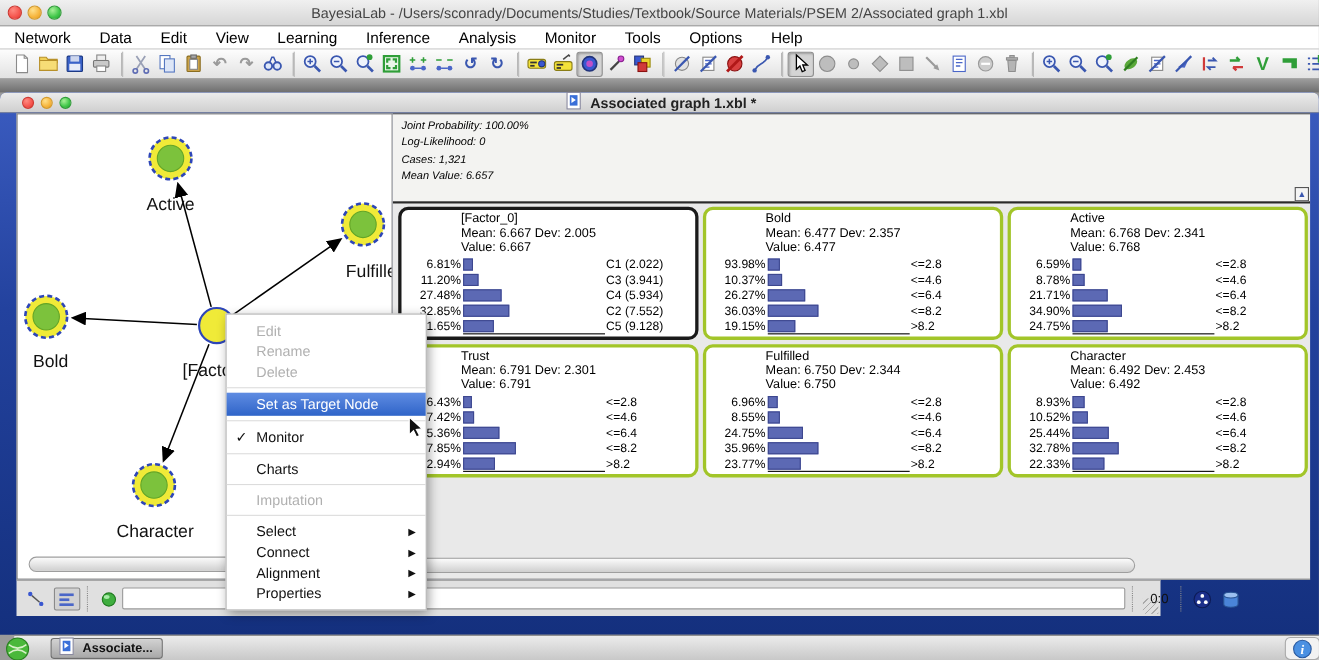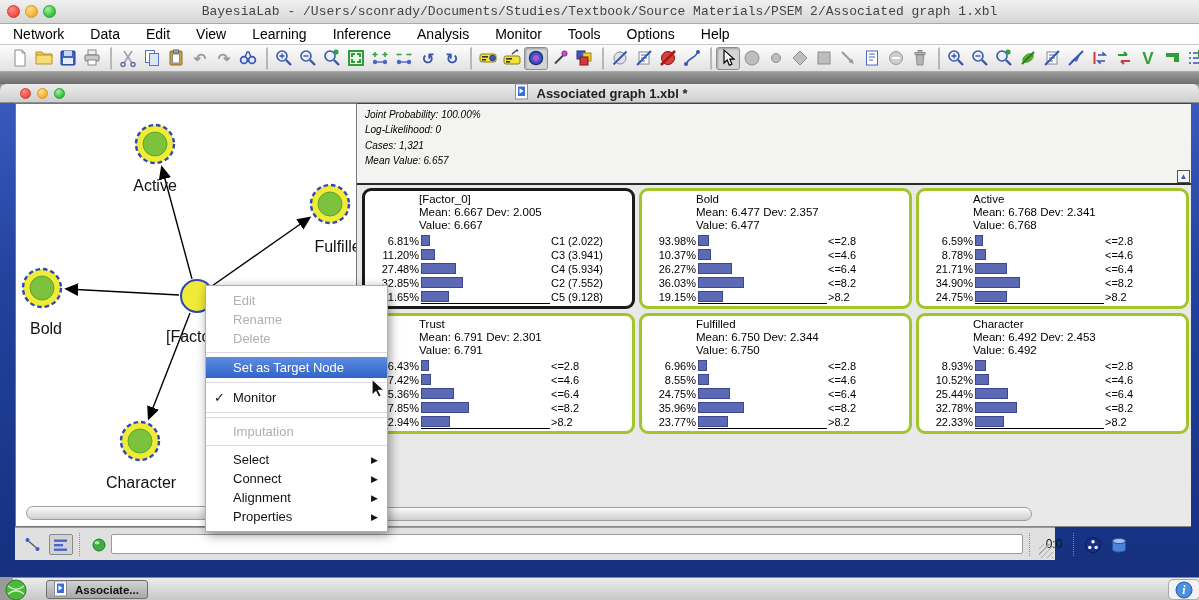--- a/index.html
+++ b/index.html
@@ -3,21 +3,21 @@
 <meta charset="utf-8">
 <style>
   * { margin:0; padding:0; box-sizing:border-box; }
   html,body { width:1199px; height:600px; overflow:hidden; }
   body { font-family:"Liberation Sans", sans-serif; background:#888; }
   #screen { position:relative; width:1199px; height:600px; background:#9a9a9a; }
 
   
   #sys-titlebar { position:absolute; left:0; top:0; width:1199px; height:24px;
     background:linear-gradient(180deg,#f0f0f0,#d6d6d6); border-bottom:1px solid #aaa;
-    display:flex; align-items:center;font-family:Liberation Mono, monospace; }
+    display:flex; align-items:center; }
   .traffic { position:absolute; top:5px; width:13px; height:13px; border-radius:50%; }
   #sys-titlebar .t-red   { left:7px;  background:radial-gradient(circle at 35% 30%,#ff8a80,#f5544d 60%,#d8362e); border:1px solid #ce3a33; }
   #sys-titlebar .t-yel   { left:25px; background:radial-gradient(circle at 35% 30%,#ffe08a,#f6b43b 60%,#dd9a20); border:1px solid #d49a2a; }
   #sys-titlebar .t-grn   { left:43px; background:radial-gradient(circle at 35% 30%,#a8f098,#3ec648 60%,#2a9e33); border:1px solid #2f9e38; }
   #sys-title { width:100%; text-align:center; font-size:13px; color:#444; }
 
   
   #menubar { position:absolute; left:0; top:24px; width:1199px; height:21px;
     background:#ffffff; border-bottom:1px solid #c8c8c8; display:flex; align-items:center; }
   .menu-label { padding:0 13px; font-size:14px; color:#000; white-space:nowrap; }
@@ -793,20 +793,21 @@
 
   <div id="context-menu">
       <div class="cm-item disabled"><span>Edit</span></div>
       <div class="cm-item disabled"><span>Rename</span></div>
       <div class="cm-item disabled"><span>Delete</span></div>
       <div class="cm-sep"></div>
       <div class="cm-item selected"><span>Set as Target Node</span></div>
       <div class="cm-sep"></div>
       <div class="cm-item checked-item"><span class="cm-check">✓</span><span>Monitor</span></div>
       <div class="cm-sep"></div>
+      <div class="cm-item"><span>Charts</span></div>
       <div class="cm-sep"></div>
       <div class="cm-item disabled"><span>Imputation</span></div>
       <div class="cm-sep"></div>
       <div class="cm-item"><span>Select</span><span class="cm-arrow">▶</span></div>
       <div class="cm-item"><span>Connect</span><span class="cm-arrow">▶</span></div>
       <div class="cm-item"><span>Alignment</span><span class="cm-arrow">▶</span></div>
       <div class="cm-item"><span>Properties</span><span class="cm-arrow">▶</span></div>
     </div>
 
   <div id="cursor">

